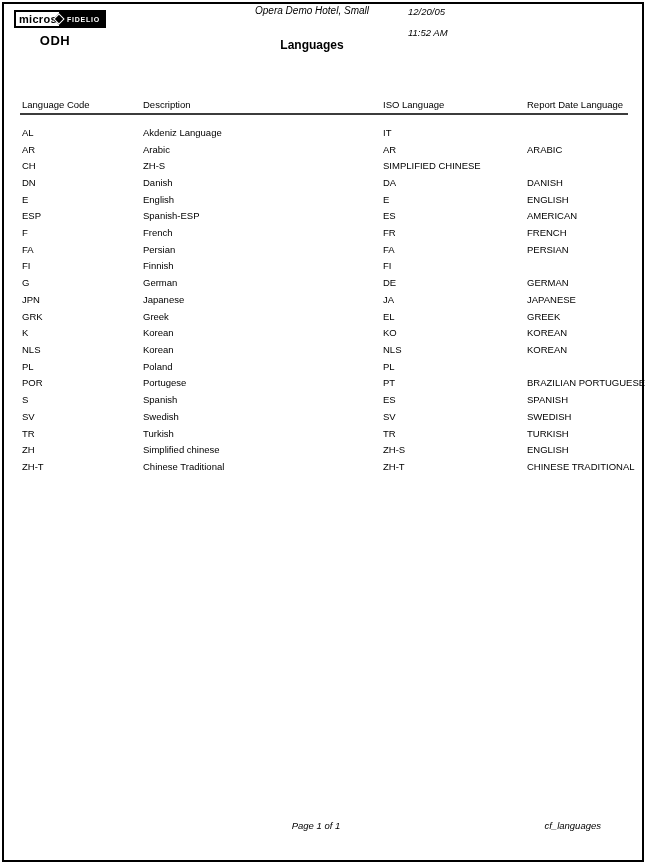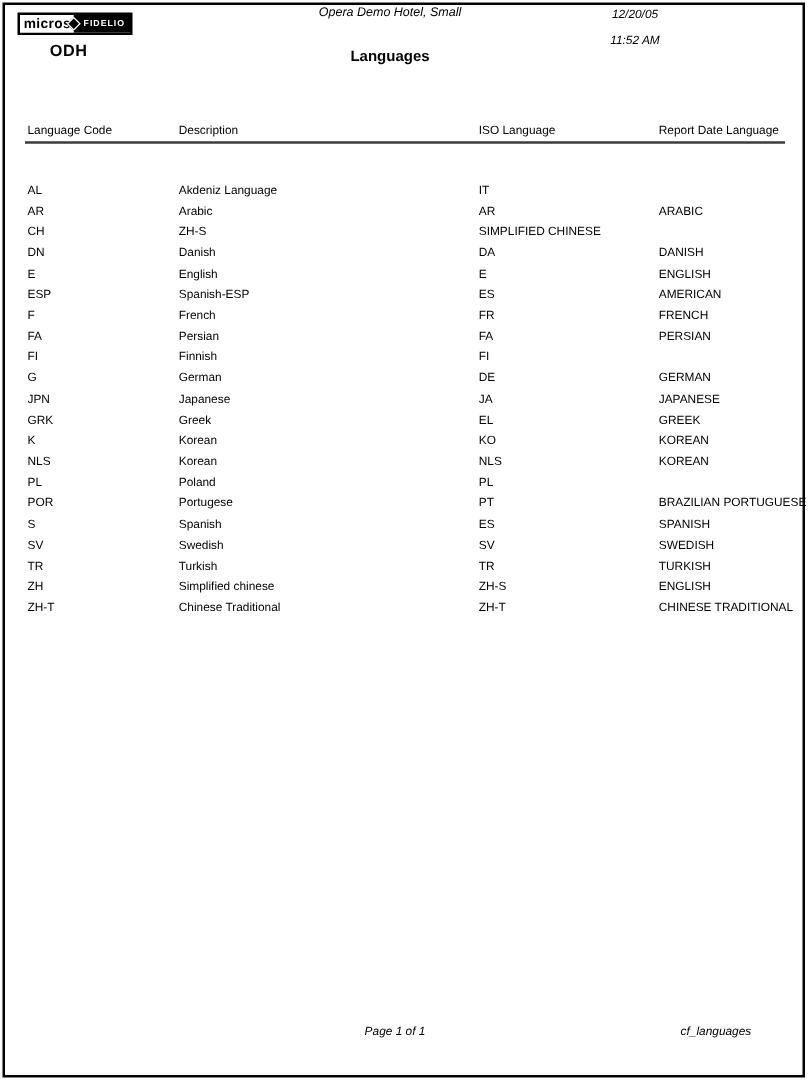--- a/index.html
+++ b/index.html
@@ -88,21 +88,21 @@
   }
   .report-title {
     top: 38px;
     font-size: 12px;
     font-weight: bold;
   }
   .right-head {
     position: absolute;
     left: 408px;
     width: 200px;
-    text-align: center;
+    text-align: left;
     font-size: 9.5px;
     font-style: italic;
   }
   .report-date { top: 6px; }
   .report-time { top: 27px; }
   
   .thead, .trow {
     display: grid;
     grid-template-columns: 97px 216px 120px 1fr;
     gap: 24px;
@@ -118,21 +118,21 @@
     position: absolute;
     left: 20px;
     top: 113px;
     width: 608px;
     height: 2px;
     background: #3c3c3c;
   }
   .tbody {
     position: absolute;
     left: 22px;
-    top: 144px;
+    top: 124px;
     width: 606px;
   }
   .trow {
     height: 16.71px;
     align-items: center;
   }
   .tcell {
     font-size: 9.5px;
     white-space: nowrap;
     overflow: visible;

